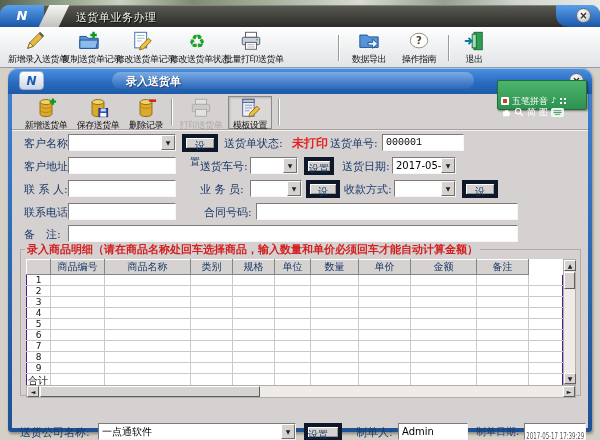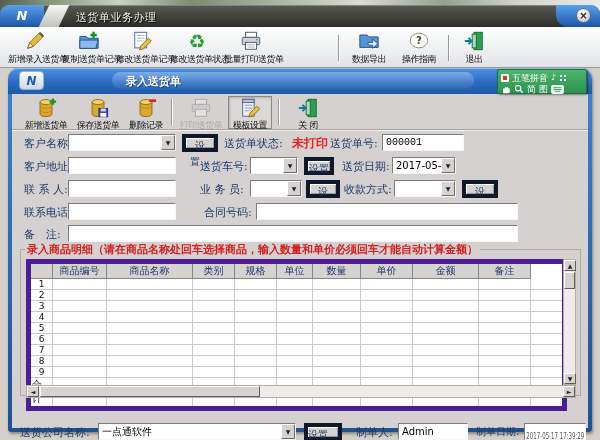--- a/index.html
+++ b/index.html
@@ -33,23 +33,23 @@
     background:linear-gradient(#3f83d4,#1c5194);border-radius:10px 10px 3px 3px;box-shadow:1px 2px 3px rgba(0,0,0,.35);}
   .inner-titlebar{position:absolute;top:0;left:0;right:0;height:26px;border-radius:10px 10px 0 0;
     background:linear-gradient(#4e92e2,#2a6cc2 55%,#1d5aa8);box-shadow:inset 0 1px 0 rgba(255,255,255,.45);}
   .inner-titlebar::before{content:"";position:absolute;left:104px;top:4px;width:362px;height:17px;border-radius:9px;
     background:linear-gradient(rgba(255,255,255,.30),rgba(255,255,255,.04));}
   .inner-logo{position:absolute;left:11px;top:3px;width:25px;height:19px;background:linear-gradient(#ffffff,#cdd5e4);
     border-radius:4px;color:#1b5cb4;font-weight:bold;font-style:italic;font-size:12px;text-align:center;line-height:19px;border:1px solid #9ab0cc;}
   .inner-title{position:absolute;left:118px;top:6px;font-size:11px;font-weight:bold;color:#fff;text-shadow:1px 1px 1px rgba(0,0,0,.5);}
   .inner-close{right:8px;top:5px;}
   
-  .ime-bar{position:absolute;right:5px;top:1px;width:90px;height:25px;z-index:9;
+  .ime-bar{position:absolute;right:5px;top:12px;width:90px;height:25px;z-index:9;
     background:linear-gradient(#4cb56c,#2d9150);border:1px solid #1e7038;border-radius:2px;box-shadow:1px 1px 2px rgba(0,0,0,.45);
-    color:#fff;padding:2px 3px;text-align:right;}
+    color:#fff;padding:14px 3px;text-align:right;}
   .ime-row{display:flex;align-items:center;height:11px;gap:3px;}
   .ime-badge{width:8px;height:8px;background:#fff;border-radius:1px;position:relative;}
   .ime-badge::after{content:"";position:absolute;left:2px;top:2px;width:4px;height:4px;background:#d43a2a;}
   .ime-name{font-size:9px;line-height:10px;white-space:nowrap;}
   .ime-glyph{font-size:8px;line-height:10px;}
   .ime-dots{width:8px;height:8px;background-image:radial-gradient(#fff 1px,transparent 1.3px);background-size:4px 4px;}
   .ime-char{font-size:9px;line-height:10px;}
   
   .inner-body{position:absolute;top:26px;left:4px;right:4px;bottom:4px;background:#d5d1d0;}
   .inner-toolbar{position:absolute;top:0;left:0;right:0;height:36px;border-bottom:1px solid #a6a29e;box-shadow:0 1px 0 #f4f2f0;}
@@ -68,21 +68,21 @@
   .combo-text{flex:1;font-size:10px;line-height:15px;padding-left:3px;overflow:hidden;white-space:nowrap;color:#000;}
   .combo-btn{width:14px;background:#d6d2d0;border:1px solid;border-color:#fff #6e6e6e #6e6e6e #fff;
     font-size:6px;color:#222;text-align:center;line-height:13px;flex:none;}
   .btn3d{position:absolute;height:18px;background:#d6d2d0;border:4px solid #0f172a;
     box-shadow:inset 1px 1px 0 #fff, inset -1px -1px 0 #9a9a9a;font-size:10px;color:#17365e;text-align:center;line-height:16px;}
   .status-value{position:absolute;font-size:12px;font-weight:bold;color:#e42222;white-space:nowrap;}
   
   .detail-group{position:absolute;left:8px;top:148px;width:560px;height:154px;border:1px solid #b4aaa0;padding:1px 4px 0;background:#d5d1d0;}
   .detail-group legend{font-size:11px;font-weight:bold;color:#d42020;padding:0 2px;margin-left:0;white-space:nowrap;}
   .grid-wrap{position:relative;margin:1px 0 0 1px;width:550px;height:139px;}
-  table.grid{border-collapse:collapse;table-layout:fixed;width:536px;background:#fff;border:5px solid #4c1d95;}
+  table.grid{border-collapse:collapse;table-layout:fixed;width:536px;background:#fff;border:1px solid #4c1d95;}
   .grid th{height:13px;background:#d6d2d0;border:1px solid;border-color:#fff #858585 #858585 #fff;
     font-size:10px;font-weight:normal;color:#1a3a6a;overflow:hidden;white-space:nowrap;padding:0;}
   .grid th.filler{background:#fff;border-color:#fff;}
   .grid td{height:11px;border-right:1px solid #cacaca;border-bottom:1px solid #cacaca;font-size:9px;padding:0 1px;overflow:hidden;background:#fff;}
   .grid td.rownum{text-align:center;color:#111;}
   .grid td.filler{border-right:none;}
   .grid tr.total-row td{border-top:1px solid #6e6e6e;height:13px;font-size:10px;color:#111;}
   .vscroll{position:absolute;top:0;left:537px;width:13px;height:126px;background:#efebe7;border:1px solid #b2aeaa;}
   .hscroll{position:absolute;top:126px;left:0;width:550px;height:13px;background:#efebe7;border:1px solid #b2aeaa;}
   .sbtn{position:absolute;width:12px;height:11px;background:#d6d2d0;border:1px solid;border-color:#fff #5e5e5e #5e5e5e #fff;
@@ -250,28 +250,20 @@
           <div class="itb-btn pressed" style="left:216px;width:44px">
             <span class="ticon"><svg width="24" height="22" viewBox="0 0 24 24">
                   <rect x="4" y="2.5" width="12.5" height="18.5" fill="#eceff5" stroke="#56608a"></rect>
                   <rect x="4" y="2.5" width="12.5" height="3.5" fill="#b8c2d8" stroke="#56608a"></rect>
                   <path d="M6.5 9h8M6.5 12h8M6.5 15h5" stroke="#8a96b4"></path>
                   <path d="M12 17.5l7.5-7.5 3 3-7.5 7.5-4.2 1.2z" fill="#efbf3e" stroke="#8a6a18"></path>
                 </svg></span>
             <span class="tlabel">模板设置</span>
           </div>
           <div class="tb-sep" style="left:266px;top:5px"></div>
-          <div class="itb-btn" style="left:274px;width:44px">
-            <span class="ticon"><svg width="22" height="22" viewBox="0 0 24 24">
-                  <rect x="12" y="2.5" width="9" height="19" fill="#2f9e52" stroke="#176632"></rect>
-                  <rect x="10" y="4.5" width="4.5" height="15" fill="#a5dcb8" stroke="#176632"></rect>
-                  <path d="M2 12h6.5M6 8.5l3.5 3.5L6 15.5" stroke="#0c7a9e" stroke-width="2" fill="none"></path>
-                </svg></span>
-            <span class="tlabel">关 闭</span>
-          </div>
         </div>
 
         <div class="form-area">
 
           <span class="flabel" style="left:12px;top:6px">客户名称:</span>
           <div class="combo" style="left:56px;top:4px;width:108px">
             <span class="combo-text"></span>
             <span class="combo-btn">▼</span>
           </div>
           <div class="btn3d" style="left:170px;top:4px;width:36px">设置…</div>

